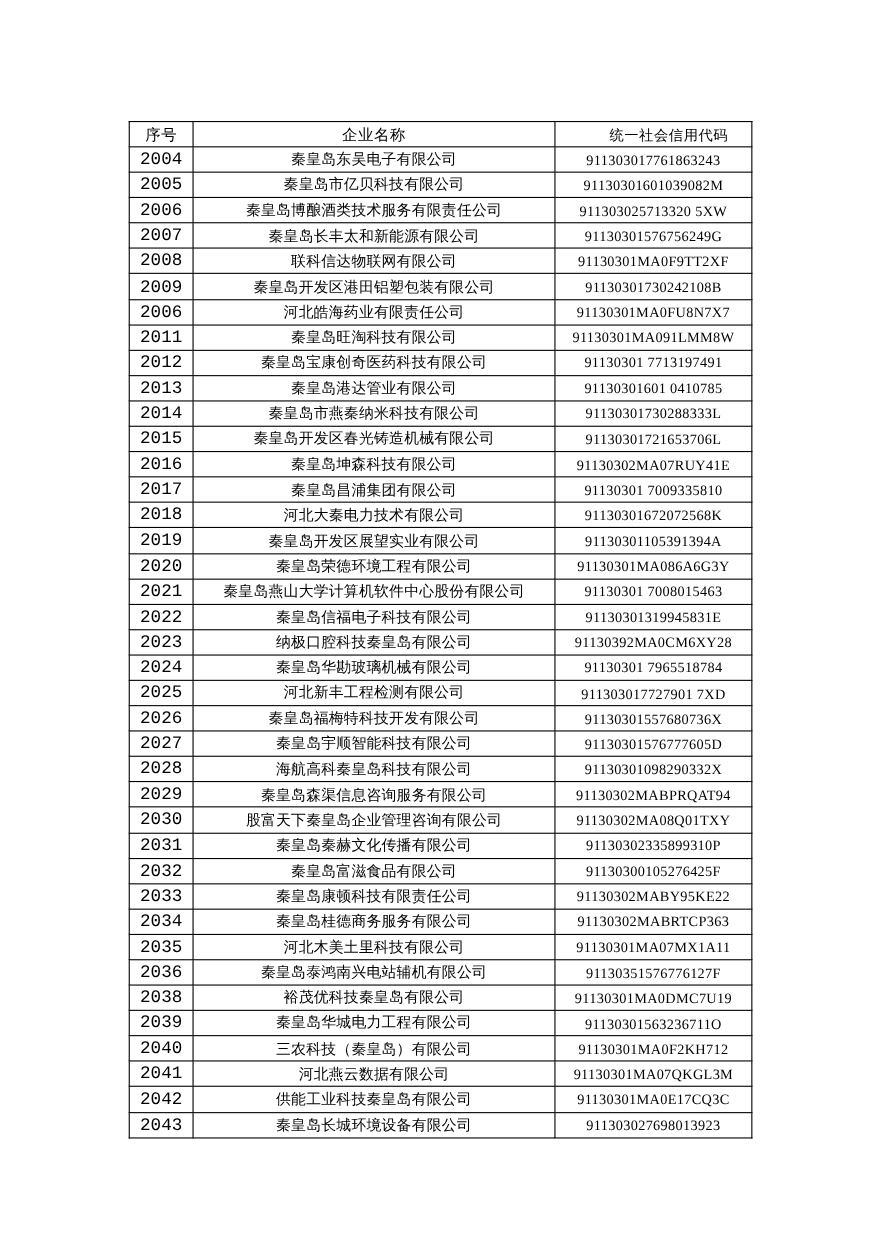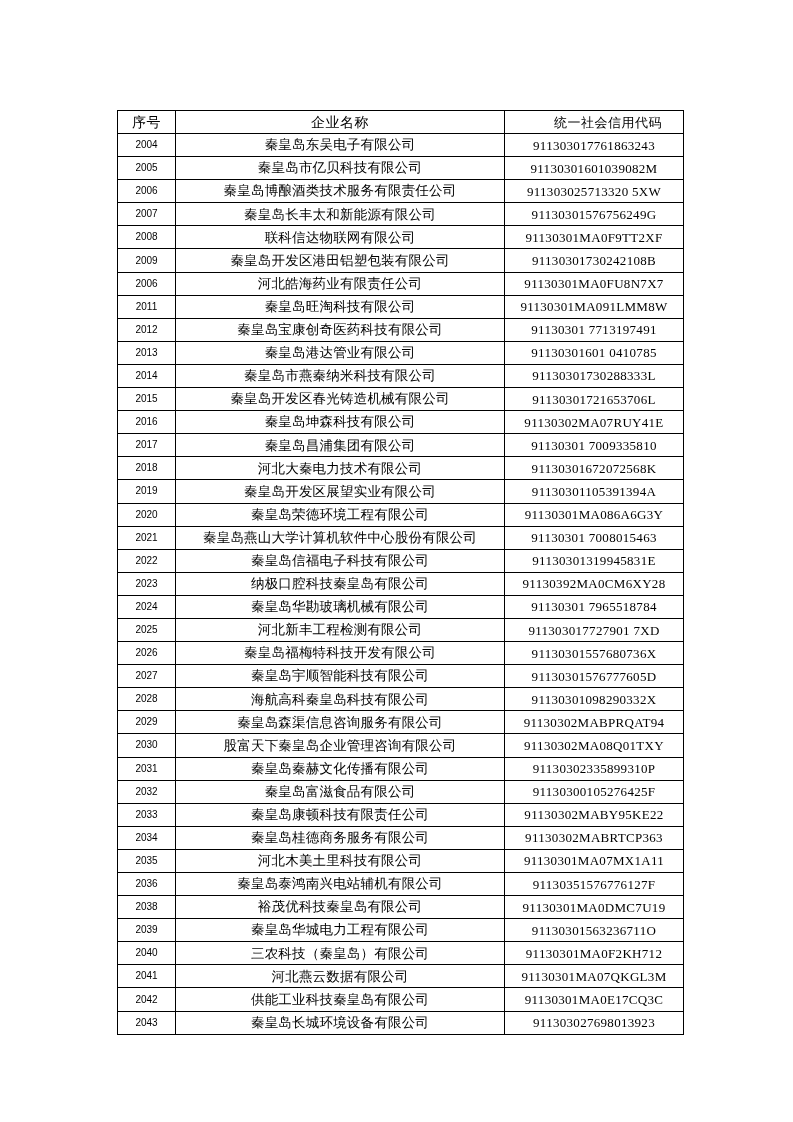--- a/index.html
+++ b/index.html
@@ -59,22 +59,22 @@
     letter-spacing: 0.5px;
   }
   thead th.h-idx { font-size: 14px; }
   thead th.h-name { font-size: 14px; margin-top: 16px; }
   thead th.h-code { font-size: 13px; padding-left: 28px; }
 
   tbody td {
     height: 22.1px;
   }
   td.cell-idx {
-    font-family: Liberation Sans, sans-serif;
-    font-size: 10px;
+    font-family: Liberation Mono, monospace;
+    font-size: 16px;
   }
   td.cell-name {
     font-family: "Liberation Sans", "DejaVu Sans", sans-serif;
     font-size: 13.5px;
     letter-spacing: 0.2px;
   }
   td.cell-code {
     font-family: "Liberation Serif", "DejaVu Serif", serif;
     font-size: 13px;
     letter-spacing: 0.3px;

